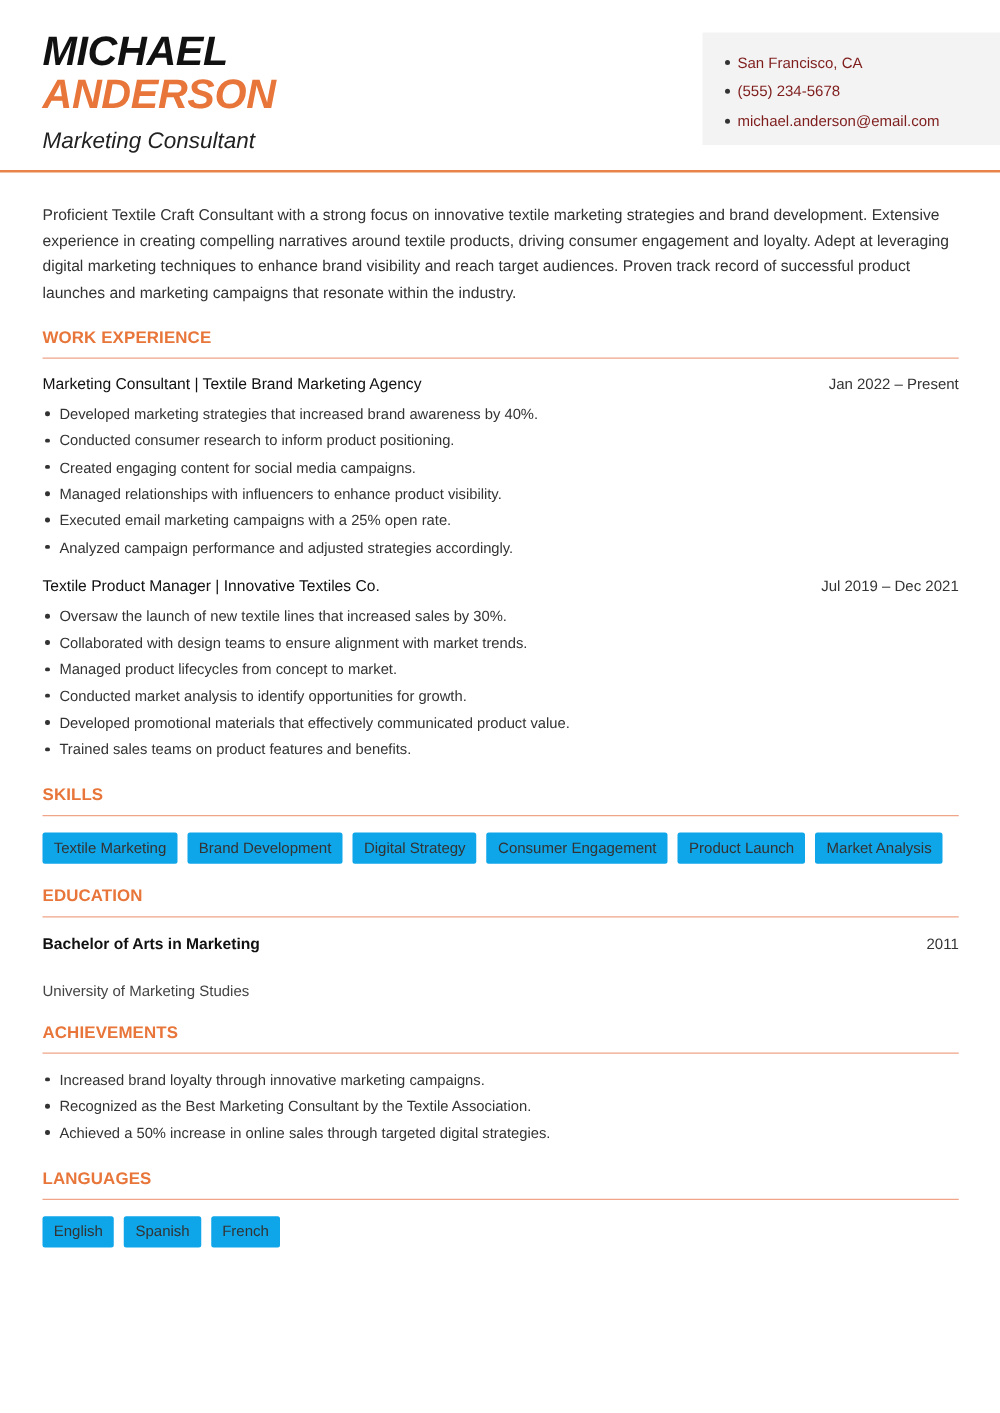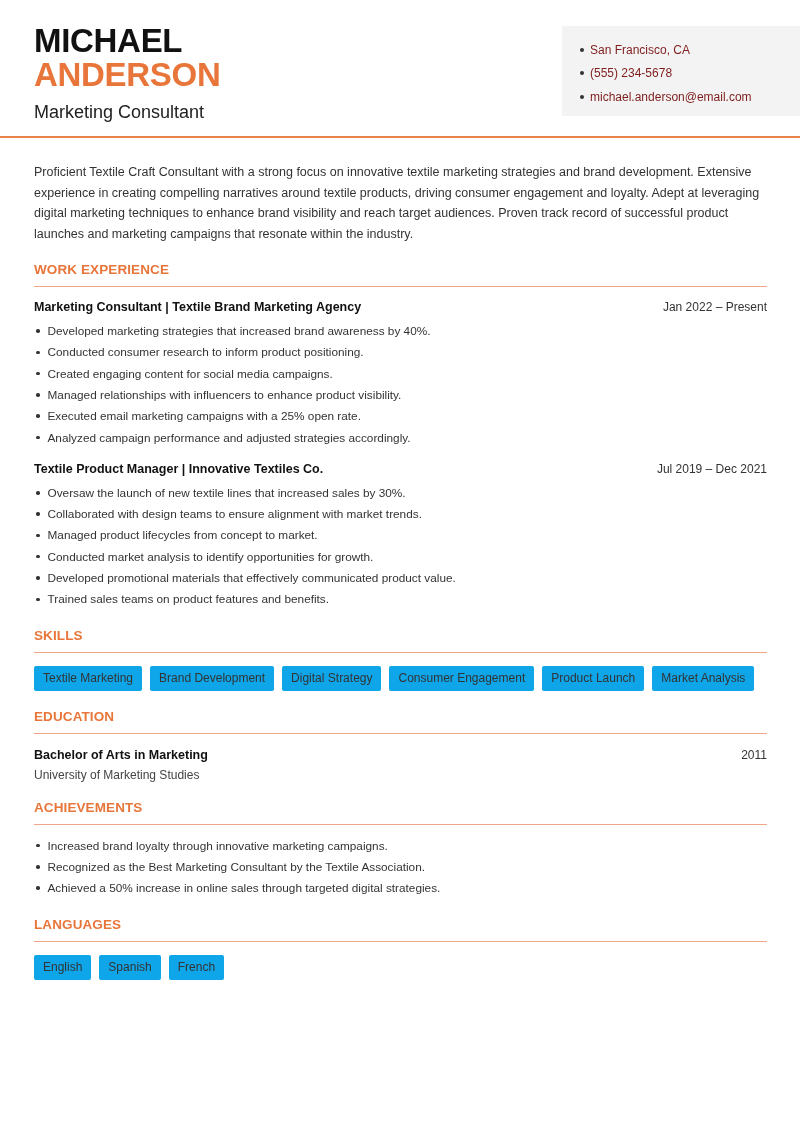--- a/index.html
+++ b/index.html
@@ -1,51 +1,51 @@
 <!DOCTYPE html>
 <html><head>
 <meta charset="utf-8">
 <style>
   * { box-sizing: border-box; margin: 0; padding: 0; }
   html, body { width: 800px; height: 1130px; background: #ffffff; }
   body { font-family: "Liberation Sans", "DejaVu Sans", sans-serif; color: #222; position: relative; overflow: hidden; }
 
   .header { position: relative; height: 138px; border-bottom: 2px solid #e8844a; }
-  .name-block { position: absolute; left: 34px; top: 24px; }
+  .name-block { position: absolute; left: 34px; top: 24px; font-style: italic; }
   .first-name { font-size: 33px; font-weight: 700; color: #111; line-height: 34px; letter-spacing: -0.3px; }
   .last-name { font-size: 33px; font-weight: 700; color: #e8763a; line-height: 34px; letter-spacing: -0.3px; }
   .job-title { font-size: 18px; color: #222; margin-top: 10px; }
 
   .contact-box { position: absolute; left: 562px; top: 26px; width: 238px; height: 90px; background: #f3f3f3; padding: 12px 0 0 18px; }
   .contact-item { font-size: 12px; color: #7f1d1d; height: 23.5px; display: flex; align-items: center; }
   .contact-item .dot { width: 4px; height: 4px; background: #333; border-radius: 50%; margin-right: 6px; flex: none; }
 
   .content { position: absolute; left: 34px; top: 162px; width: 733px; }
   .summary { font-size: 12.5px; line-height: 20.6px; color: #333; }
 
   .section { margin-top: 18px; }
   .section-title { font-size: 13.5px; font-weight: 700; color: #e8763a; padding-bottom: 9px; border-bottom: 1.5px solid #f0a588; letter-spacing: 0.1px; }
 
   .job { margin-top: 13px; }
   .job + .job { margin-top: 14px; }
   .job-head { display: flex; justify-content: space-between; align-items: baseline; }
-  .job-role { font-size: 12.5px; font-weight: 700; color: #111; }
+  .job-role { font-size: 12.5px; font-weight: 400; color: #111; }
   .job-date { font-size: 12px; color: #333; }
 
   ul.bullets { list-style: none; margin-top: 6px; }
   ul.bullets li { font-size: 11.8px; color: #333; height: 21.3px; display: flex; align-items: center; }
   ul.bullets li .dot { width: 3.5px; height: 3.5px; background: #333; border-radius: 50%; margin: 0 8px 0 2px; flex: none; }
 
   .tags { display: flex; gap: 8px; margin-top: 13px; }
   .tag { background: #0ea5e9; font-size: 12px; color: #333; padding: 0 9px; height: 25px; display: flex; align-items: center; border-radius: 2px; }
 
   .edu-row { display: flex; justify-content: space-between; align-items: flex-end; margin-top: 14px; }
   .edu-degree { font-size: 12.5px; font-weight: 700; color: #111; }
   .edu-year { font-size: 12px; color: #333; }
-  .edu-school { font-size: 12px; color: #444; margin-top: 6px; }
+  .edu-school { font-size: 12px; color: #444; margin-top: 24px; }
 </style>
 </head>
 <body>
 
 <div class="header">
   <div class="name-block">
     <div class="first-name">MICHAEL</div>
     <div class="last-name">ANDERSON</div>
     <div class="job-title">Marketing Consultant</div>
   </div>

